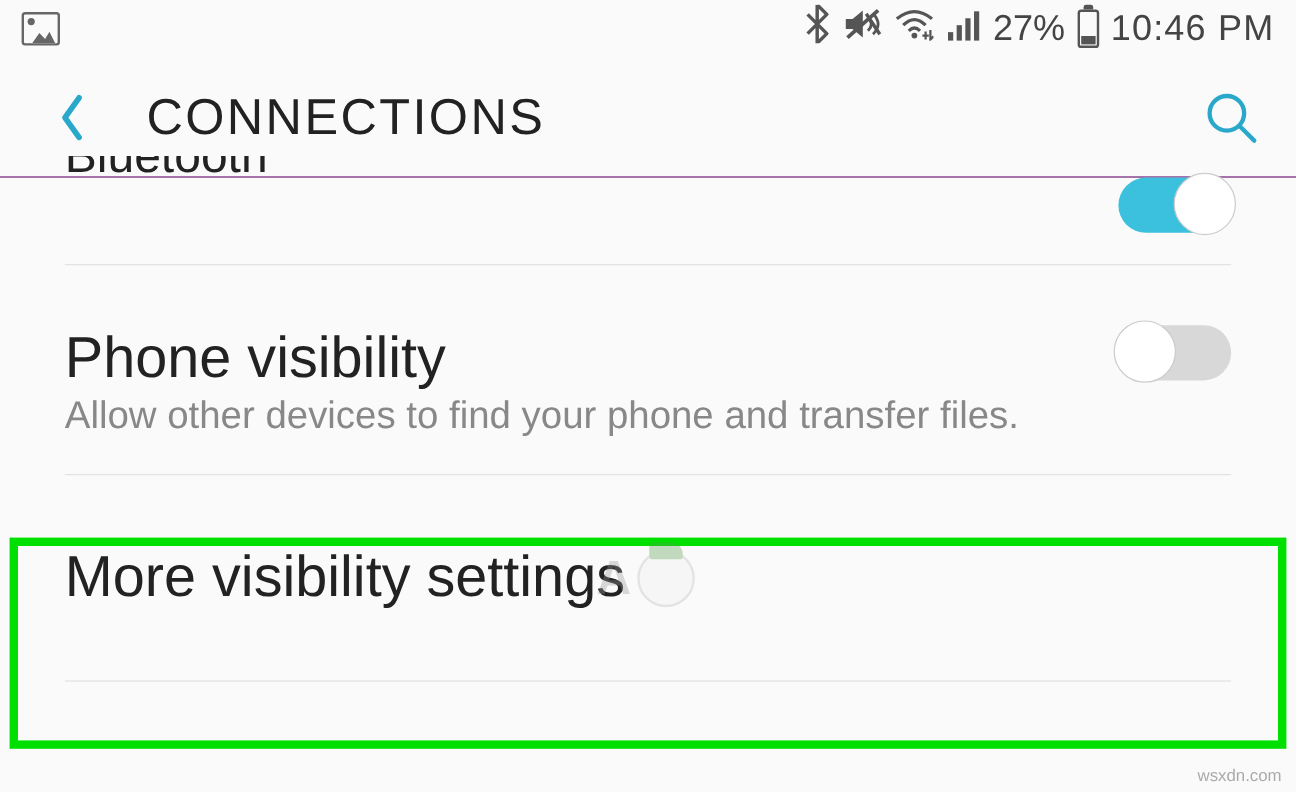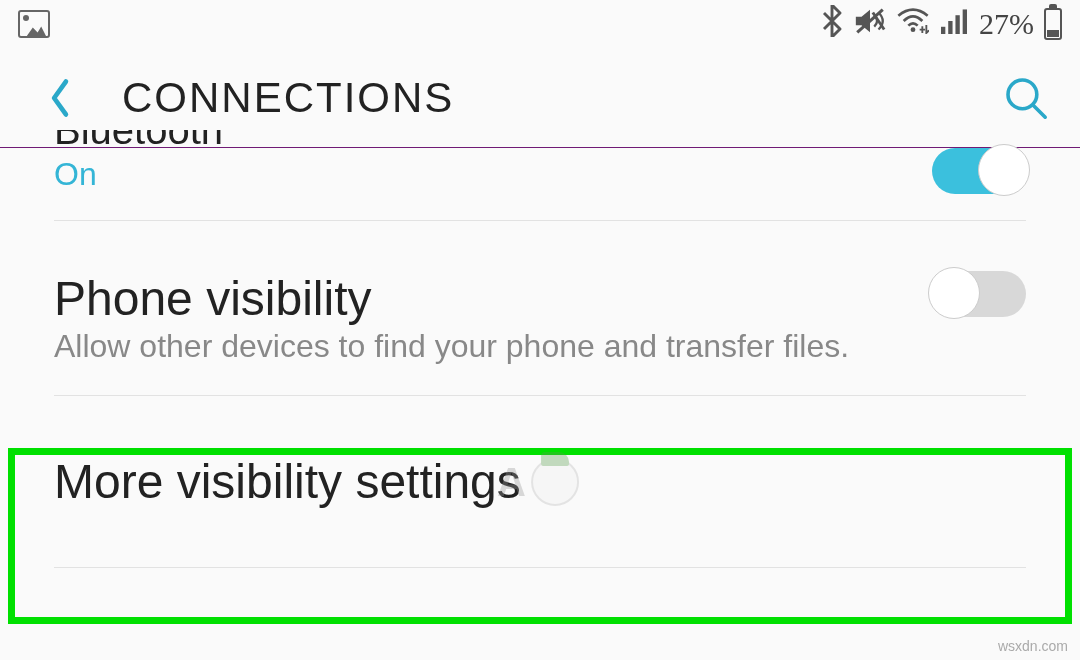--- a/index.html
+++ b/index.html
@@ -26,21 +26,21 @@
     .status-left {
       display: flex;
       align-items: center;
     }
     .status-right {
       display: flex;
       align-items: center;
       gap: 10px;
       color: #555;
       font-size: 28px;
-      font-family: Liberation Serif, serif;
+      font-family: Liberation Sans, sans-serif;
     }
     .picture-icon-box {
       width: 32px;
       height: 28px;
       border: 2.5px solid #666;
       border-radius: 3px;
       position: relative;
     }
     .picture-icon-box::before {
       content: '';
@@ -326,20 +326,21 @@
     <span class="signal-icon">
       <svg width="30" height="26" viewBox="0 0 20 18">
           <rect x="1" y="13" width="3" height="5" fill="#555"></rect>
           <rect x="6" y="9" width="3" height="9" fill="#555"></rect>
           <rect x="11" y="5" width="3" height="13" fill="#555"></rect>
           <rect x="16" y="1" width="3" height="17" fill="#555"></rect>
         </svg>
     </span>
     <span class="battery-pct">27%</span>
     <span class="battery-icon"></span>
+    <span class="time-text">10:46 PM</span>
   </div>
 </div>
 
 <div class="app-bar">
   <div class="back-chevron">
     <svg viewBox="0 0 20 34">
         <path d="M15 3 L5 17 L15 31" stroke="#2aa8c9" stroke-width="4" fill="none" stroke-linecap="round" stroke-linejoin="round"></path>
       </svg>
   </div>
   <div class="app-title">CONNECTIONS</div>
@@ -350,21 +351,20 @@
       </svg>
   </div>
 </div>
 
 <div class="content">
 
   <div class="setting-row bluetooth-row">
     <div class="setting-inner">
       <div class="setting-text">
         <div class="bluetooth-title">Bluetooth</div>
-        <div class="setting-sub on">On</div>
       </div>
       <div class="toggle toggle-on">
         <div class="toggle-knob"></div>
       </div>
     </div>
   </div>
 
   <div class="divider"></div>
 
   <div class="setting-row phonevis-row">

